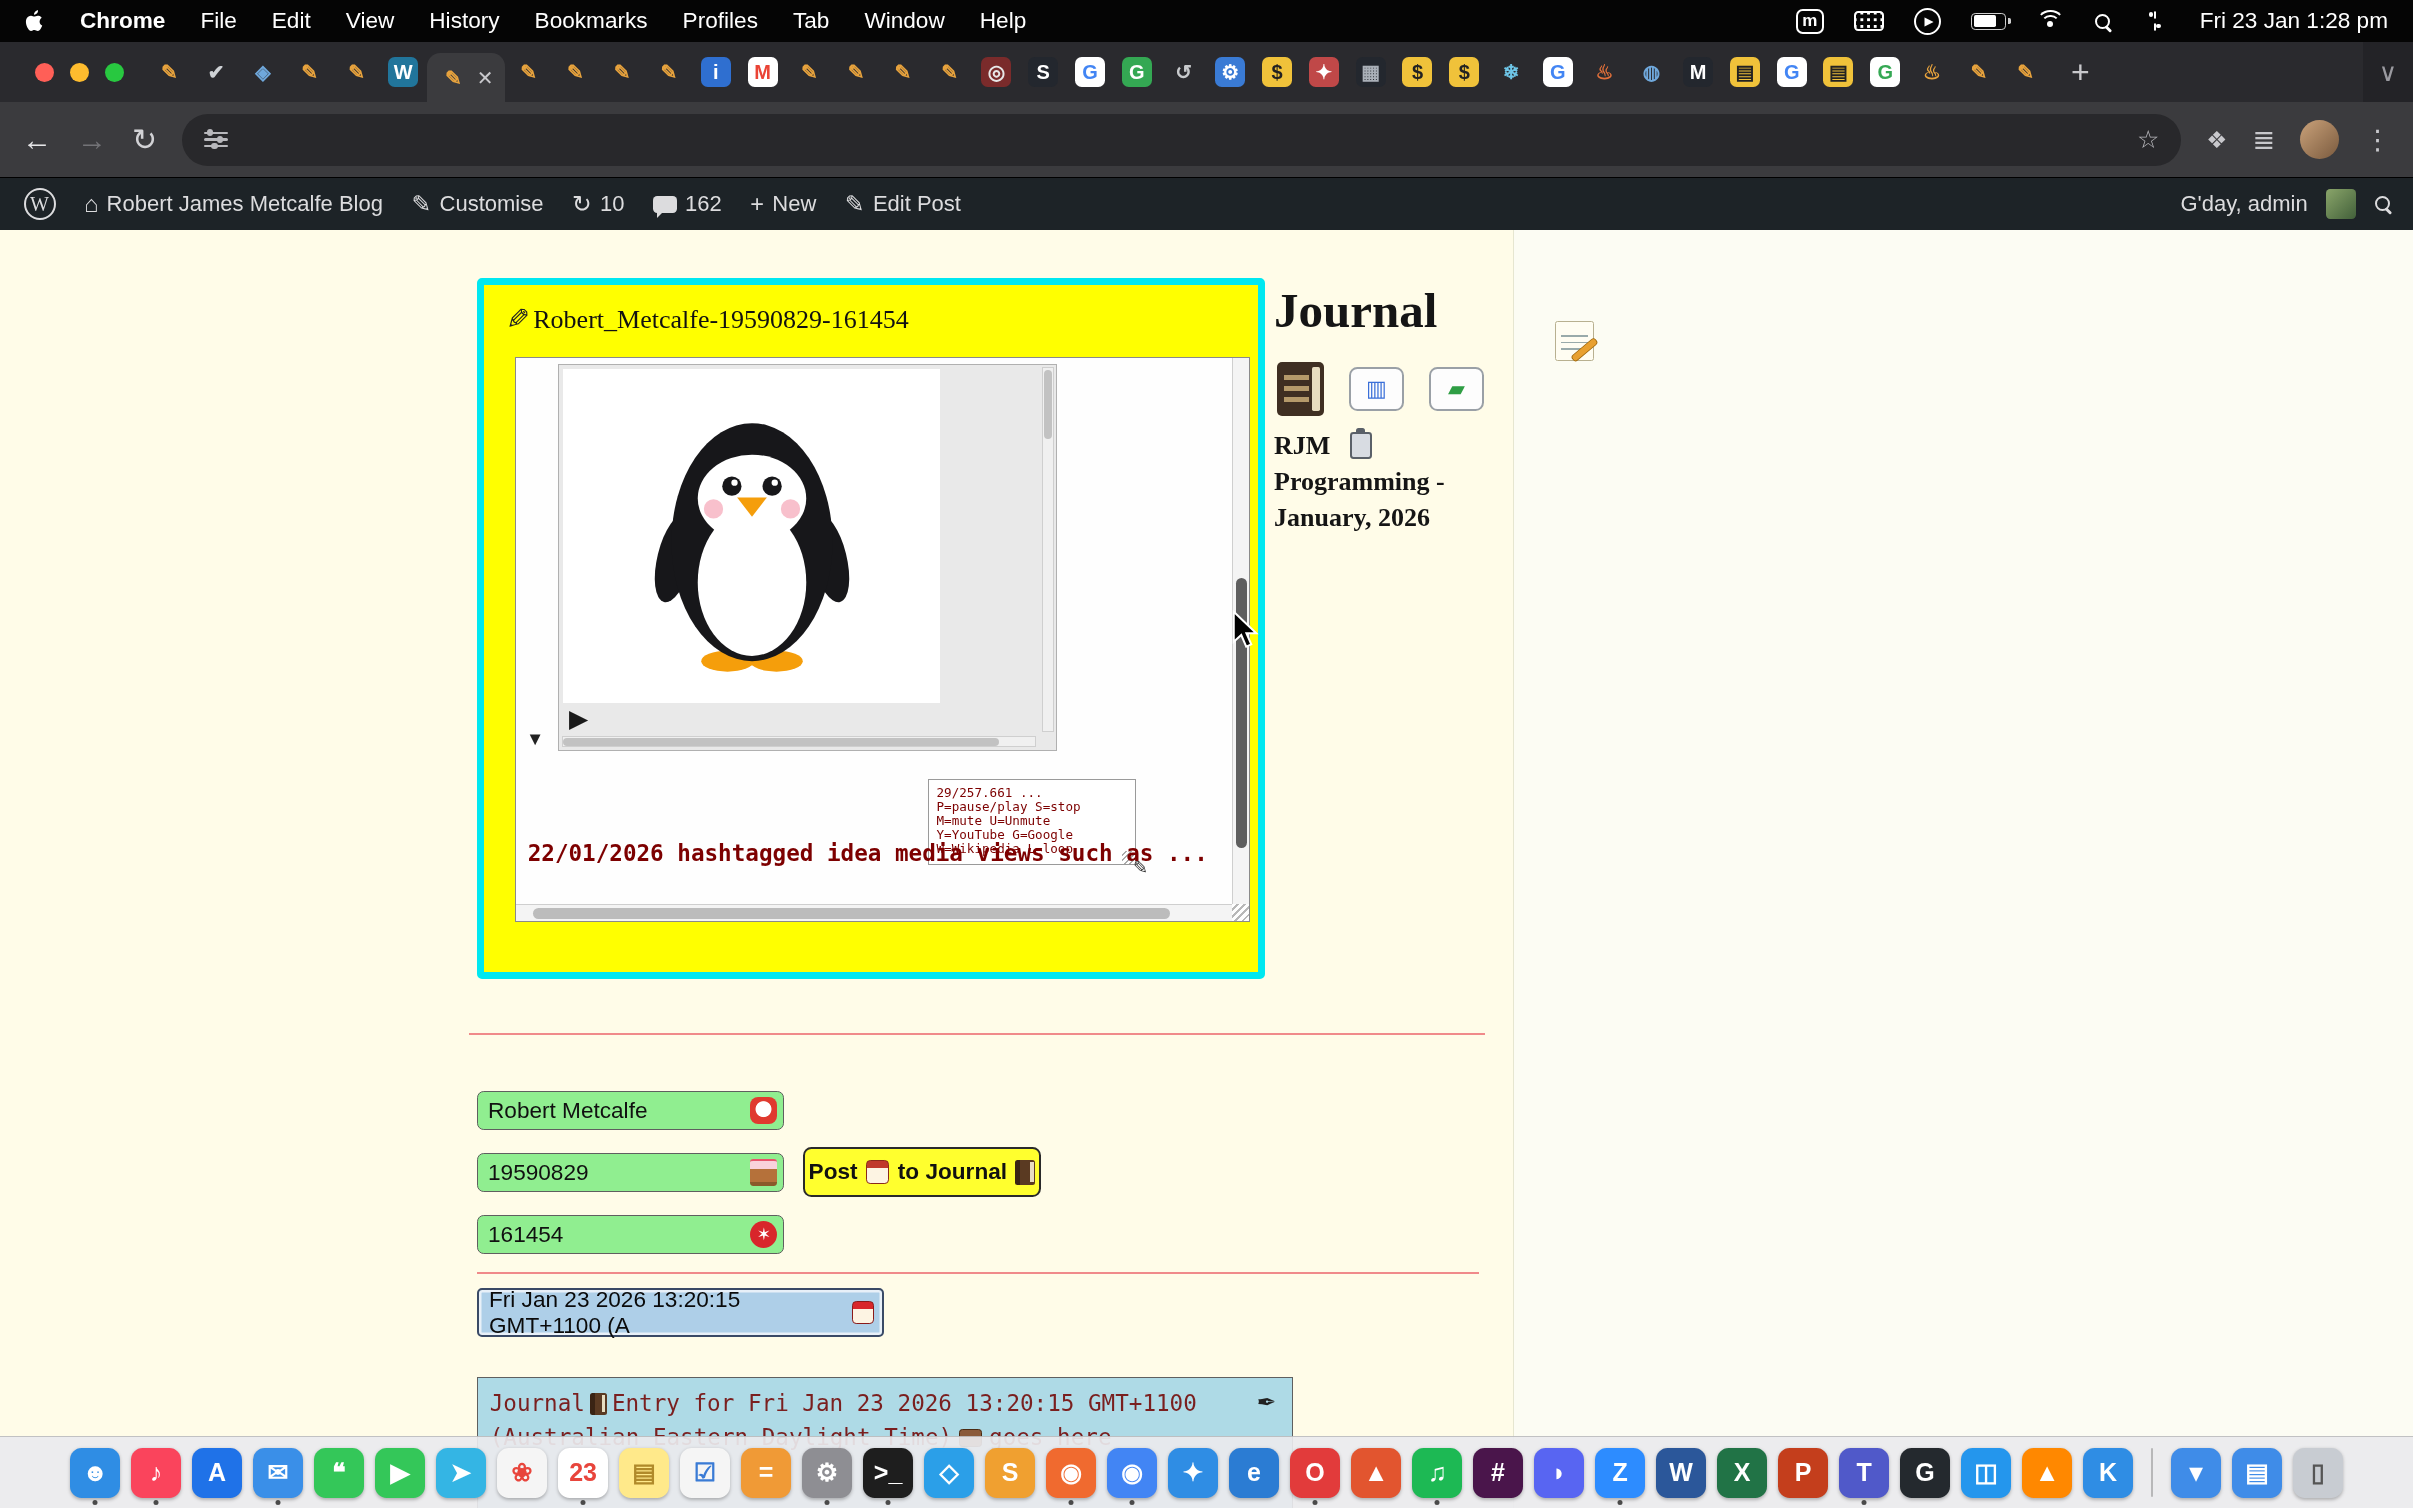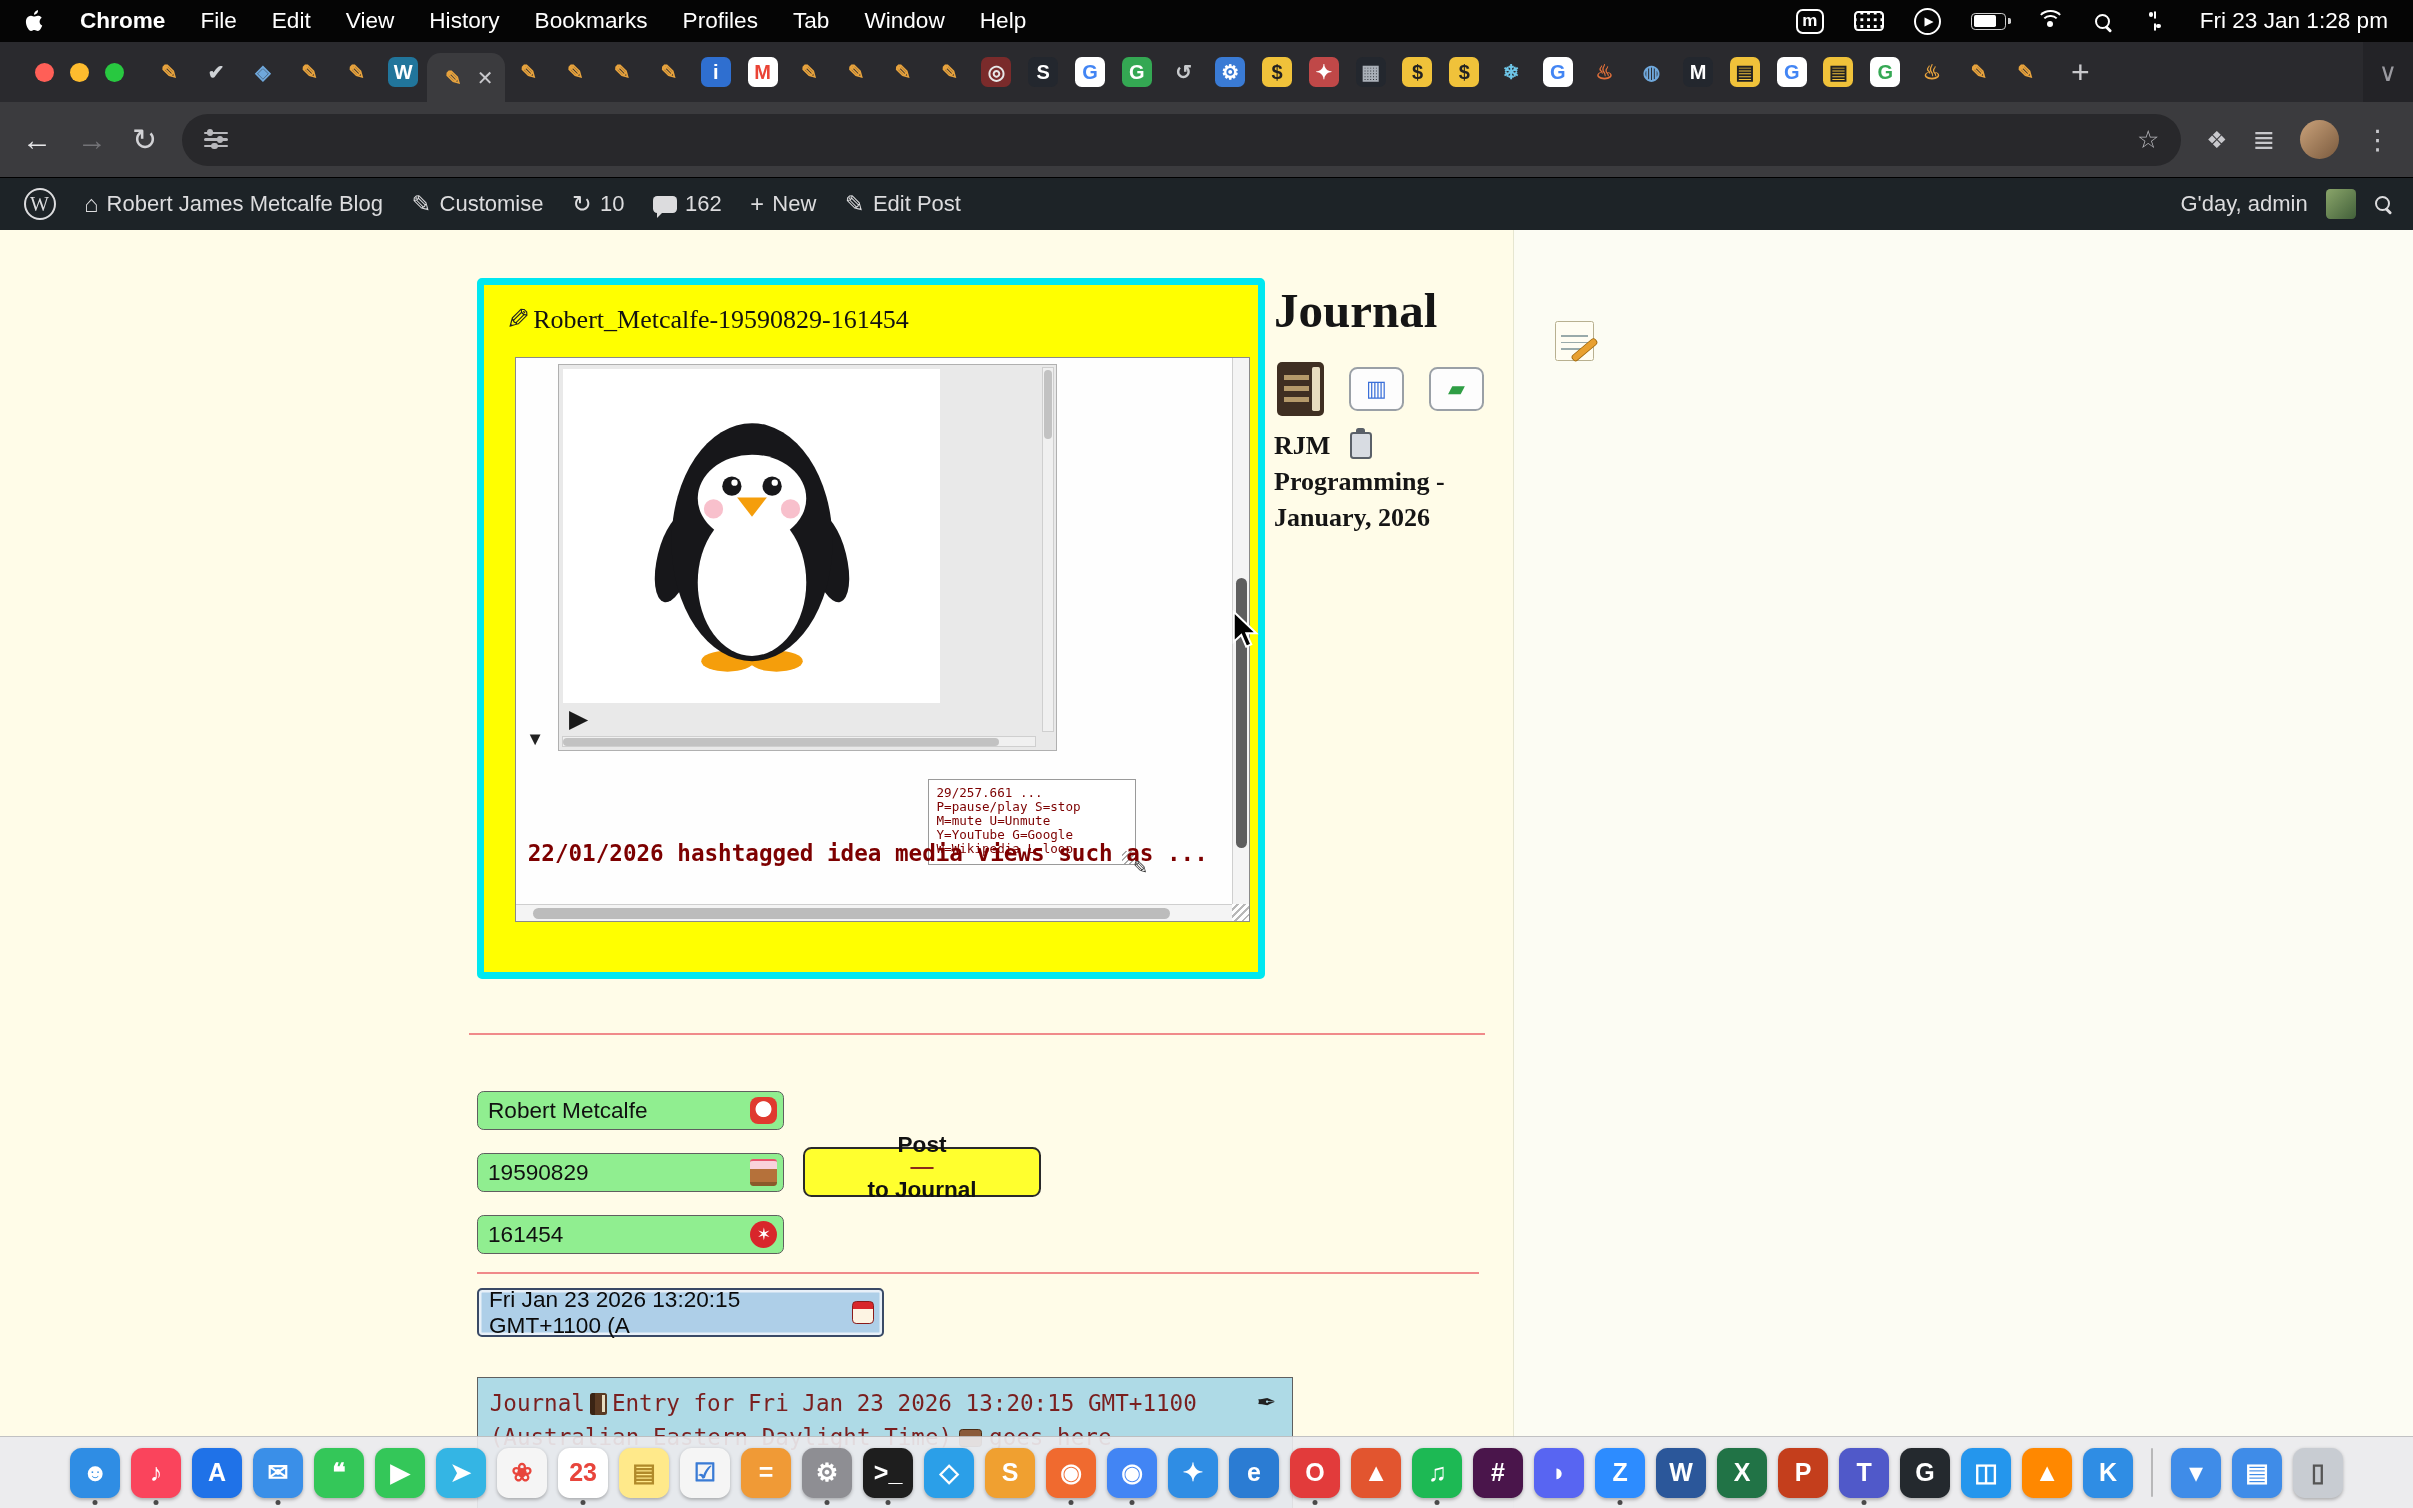--- a/index.html
+++ b/index.html
@@ -158,21 +158,21 @@
   .field { position:absolute; width:307px; height:39px; }
   .field input { width:100%; height:100%; background:#90ee90; border:1.7px solid #5f5f5f; border-radius:6.7px;
                  font-family:"Liberation Sans",sans-serif; font-size:22.6px; color:#111; padding:0 42px 0 10px; outline:none; }
   .f-name { left:477px; top:861px; } .f-dob { left:477px; top:923px; } .f-time { left:477px; top:985px;border-radius:13px; }
   .f-ic { position:absolute; right:6.7px; top:5.9px; width:27px; height:27px; }
   .badge-ic { border-radius:30%; background:radial-gradient(circle at 50% 45%, #ffffff 0 7.5px, #e03a2f 8.4px); }
   .cake-ic { border-radius:3.4px; background:linear-gradient(#f9d2dc 0 38%, #b5713a 38%); border-bottom:4.2px solid #8a5a2a; border-top:2.5px solid #e8566d; }
   .secret-ic { border-radius:50%; background:#d8262b; color:#fff; display:flex; align-items:center; justify-content:center; font-size:17px; }
   .btn-post { position:absolute; left:803px; top:917px; width:238px; height:50px; background:#ffff2e;
               border:2.5px solid #2a2a2a; border-radius:8.4px; display:flex; align-items:center; justify-content:center;
-              gap:8.4px; font-size:22.6px; font-weight:600; color:#111; cursor:pointer;flex-direction:column; }
+              gap:8.4px; font-size:22.6px; font-weight:600; color:#111; cursor:pointer; }
   .cal-ic { display:inline-block; width:23.5px; height:23.5px; border:1.7px solid #8a2a1a; border-radius:4.2px;
             background:linear-gradient(#c0392b 0 32%, #fdf4e3 32%); }
   .jrn-ic { display:inline-block; width:20px; height:25px; background:#5a3a22; border-left:5px solid #3a2414; border-radius:2.5px; position:relative; }
   .jrn-ic::before { content:''; position:absolute; right:1.7px; top:2.5px; bottom:2.5px; width:3.4px; background:#e8ddc0; }
 
   .datebox { position:absolute; left:477px; top:1058px; width:407px; height:49px; background:#aecfe8;
              border:2.5px solid #3a4a66; box-shadow:inset 0 0 0 2.5px #e8f0f8; border-radius:5px;
              display:flex; align-items:center; padding:0 8.4px 0 10px; font-size:22.6px; color:#0a0a0a; }
   .datebox .cal-ic { margin-left:auto; background:linear-gradient(#d8262b 0 32%, #fdf4e3 32%); border-color:#8a1a1a; }
 

